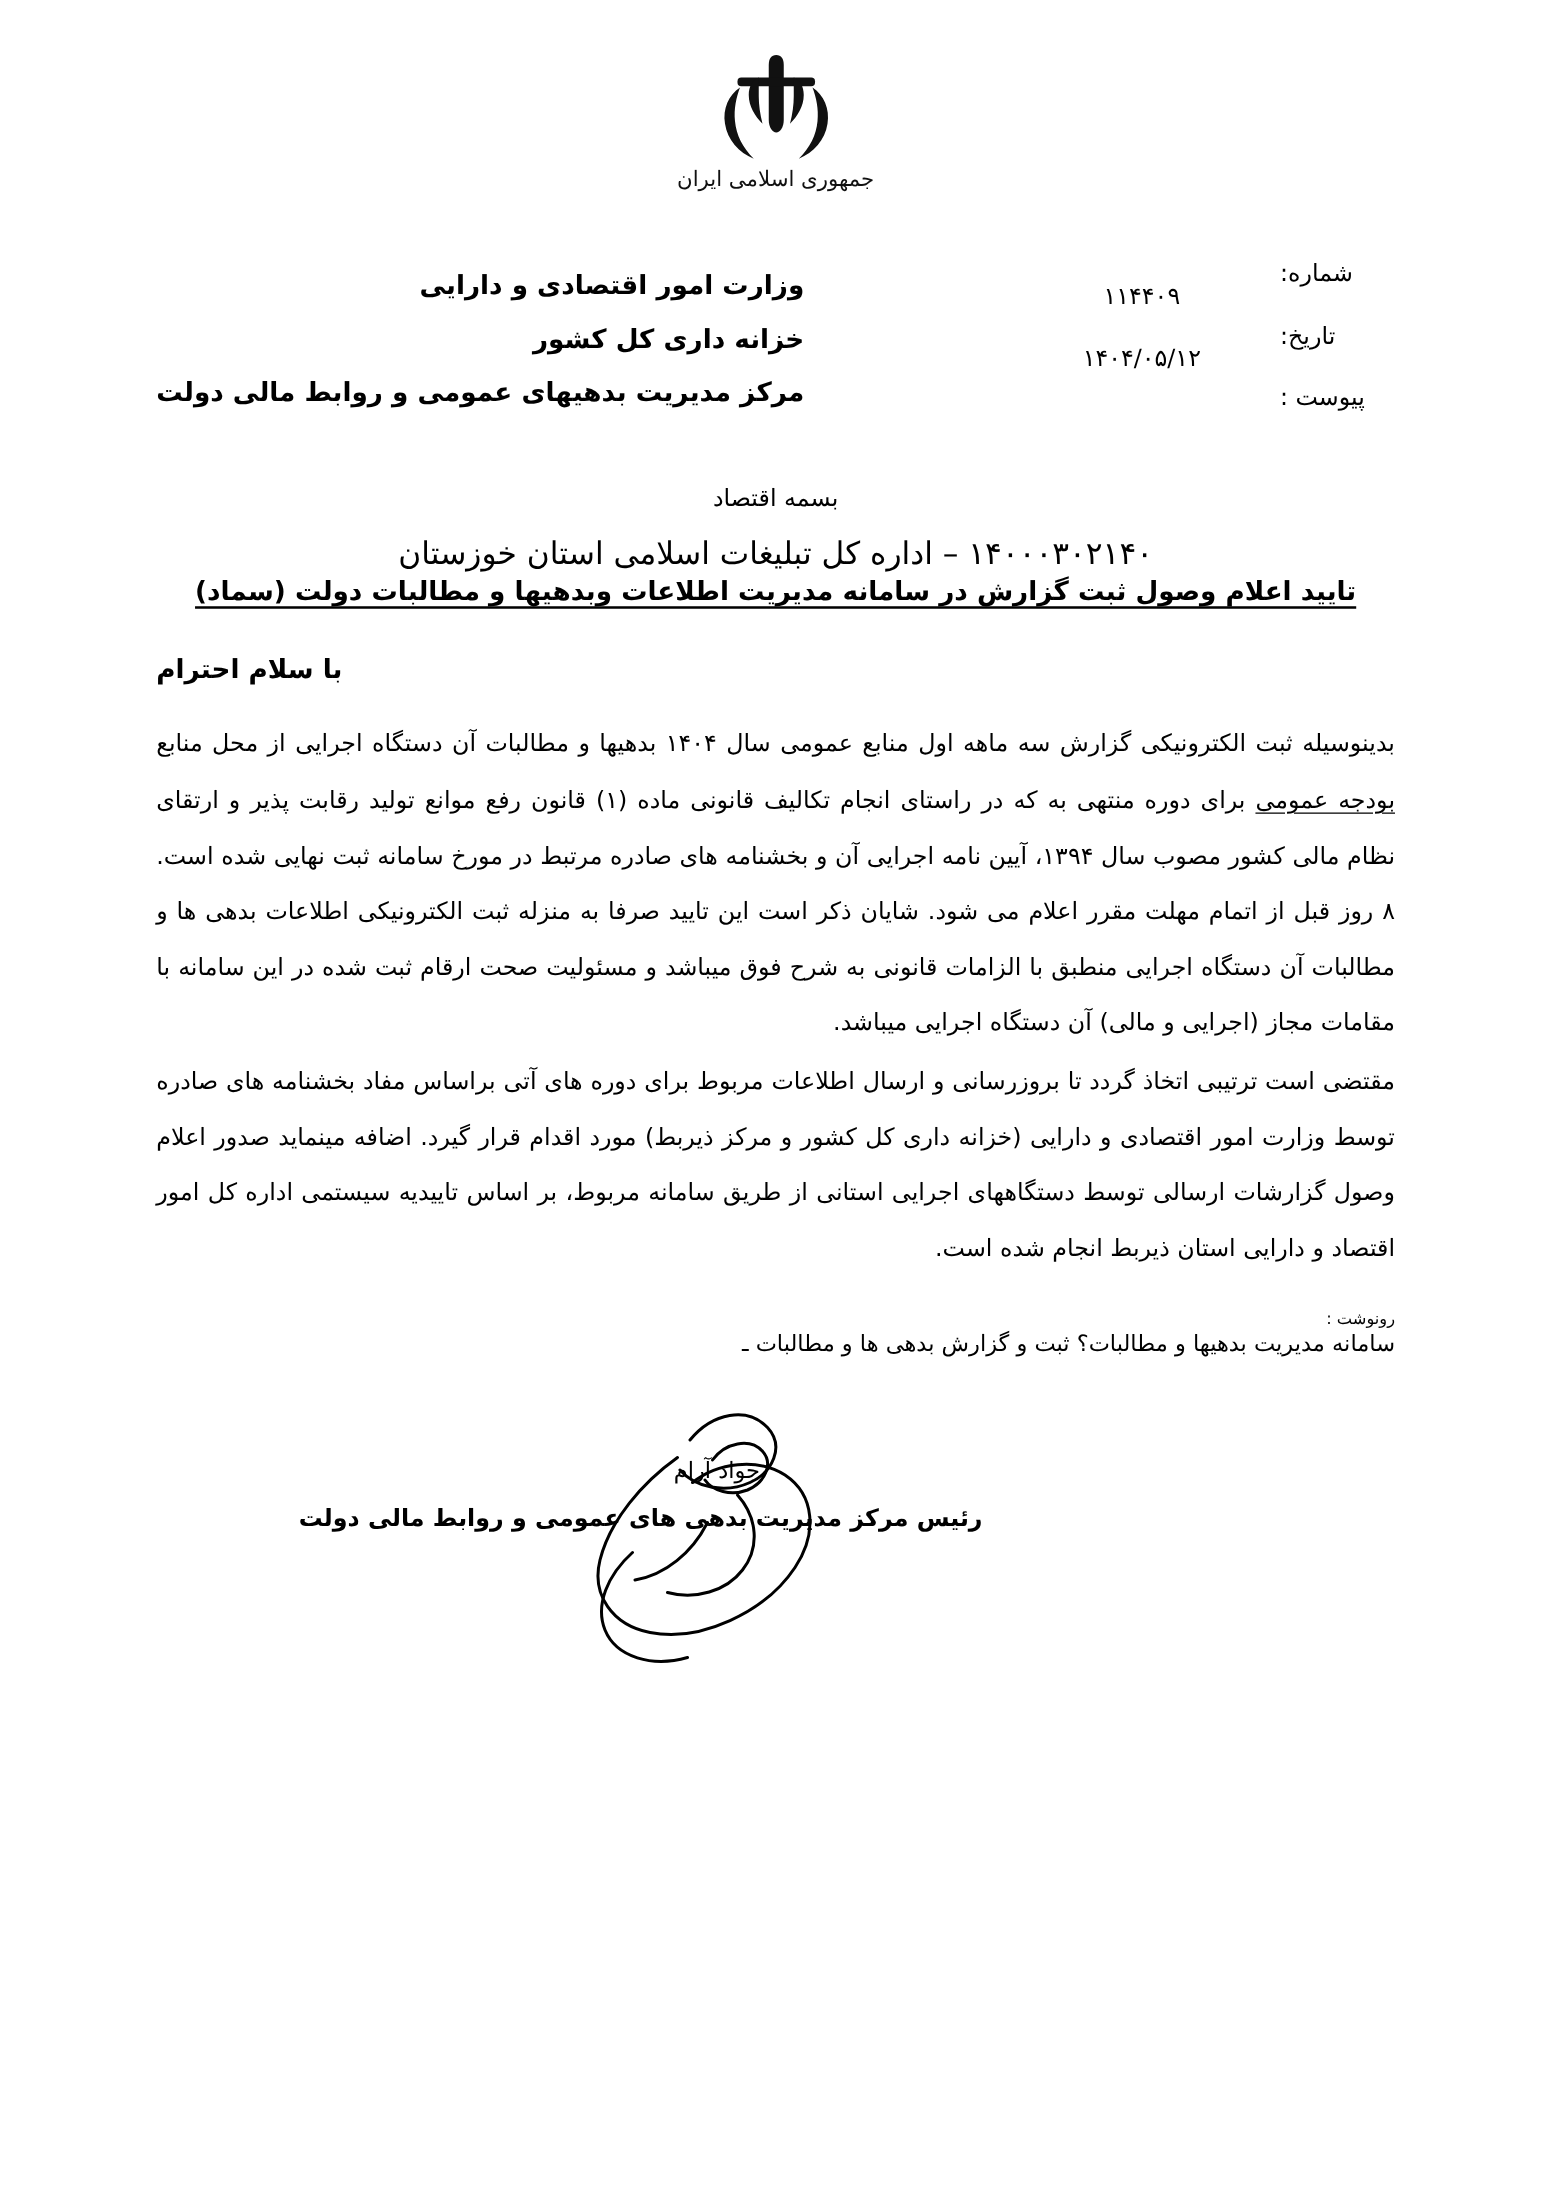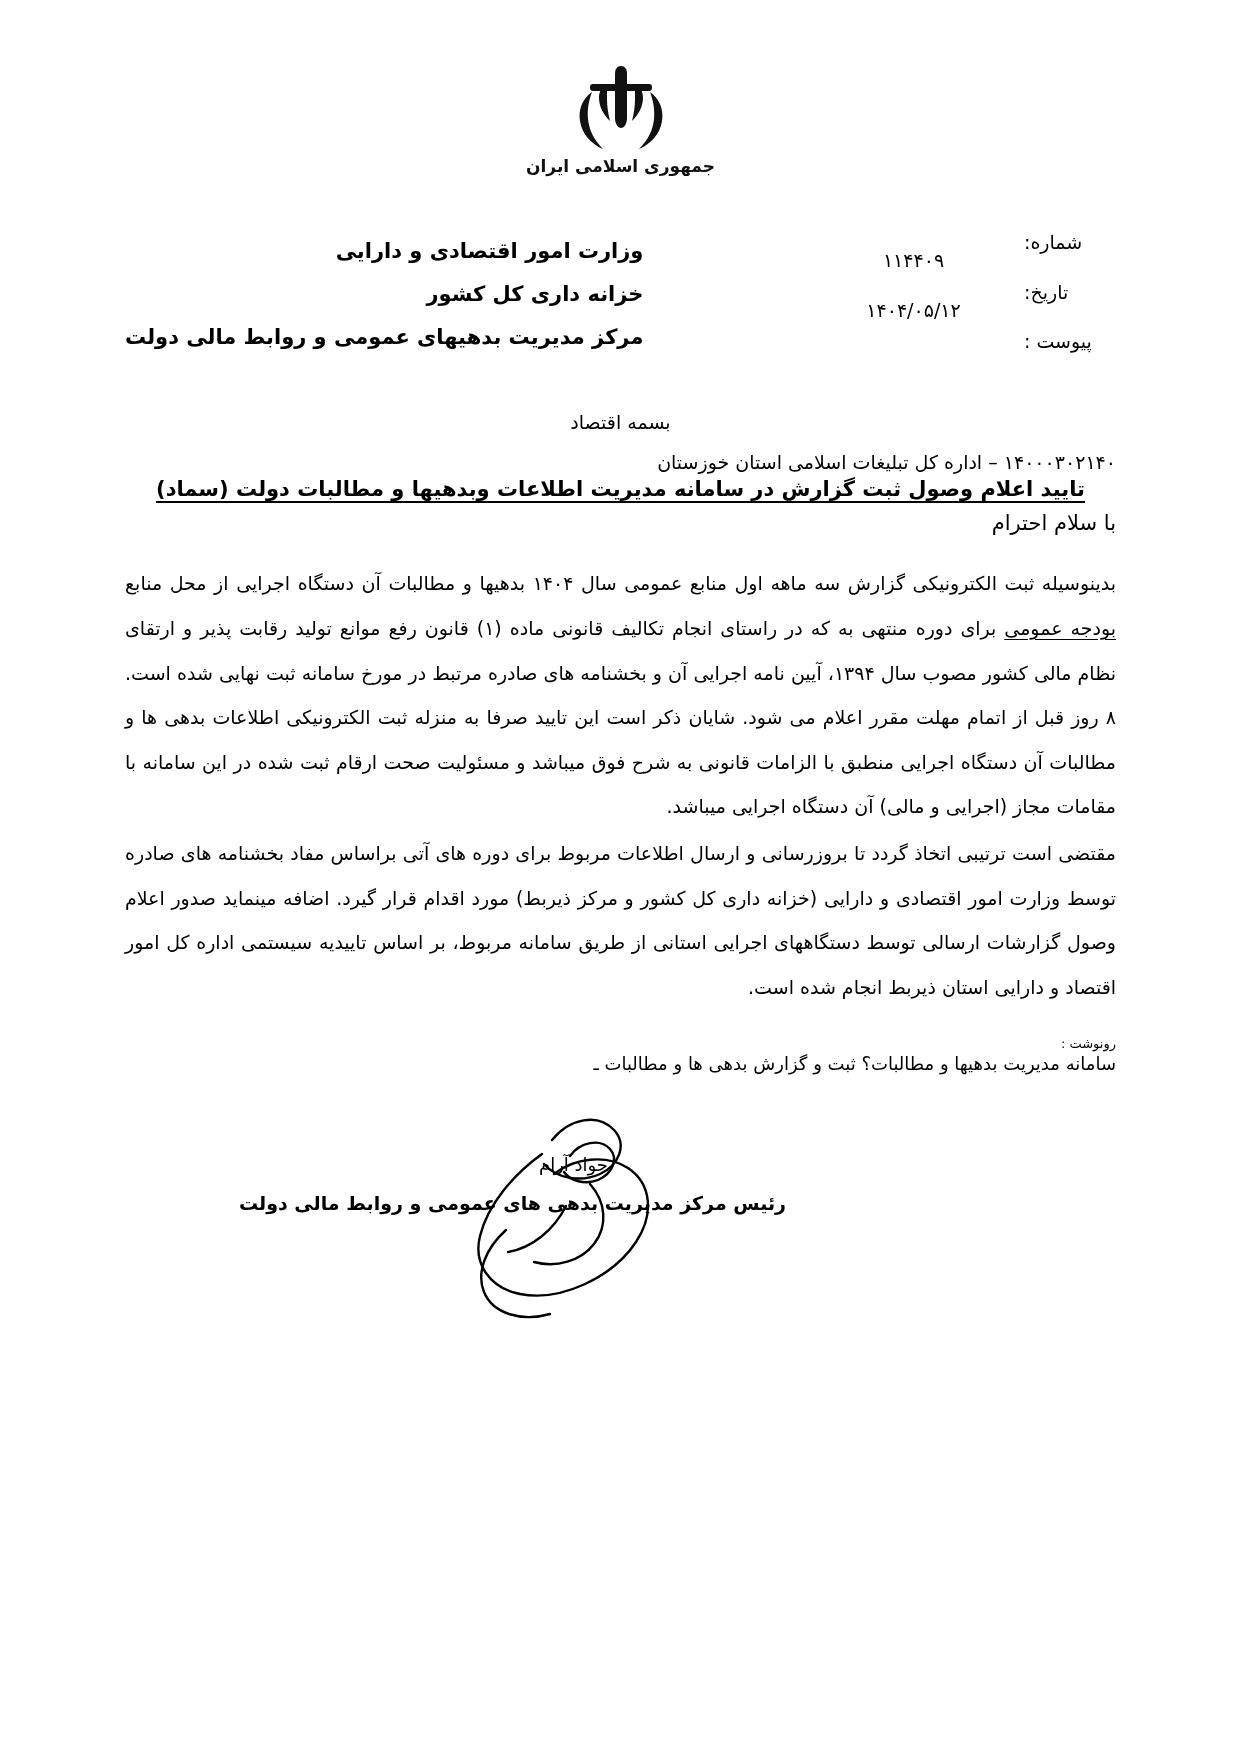--- a/index.html
+++ b/index.html
@@ -18,23 +18,22 @@
   .page {
     position: relative;
     width: 1241px;
     height: 1754px;
     box-sizing: border-box;
     padding: 0 125px;
   }
 
   
   .emblem-wrap {
-    padding-top: 62px;
-    text-align: center;
-    font-weight: bold;
+    padding-top: 40px;
+    text-align: center;
   }
   .emblem {
     display: inline-block;
     text-align: center;
     line-height: 1;
   }
   .emblem svg { display: block; margin: 0 auto; }
   .emblem-caption {
     margin-top: 6px;
     font-family: "DejaVu Sans", "Liberation Sans", sans-serif;
@@ -89,35 +88,36 @@
   }
 
   
   .basmala {
     margin-top: 52px;
     text-align: center;
     font-size: 19px;
   }
   .ref-line {
     margin-top: 18px;
-    font-size: 19px;
+    text-align: center;
+    font-size: 25px;
   }
   .subject {
     margin-top: 4px;
     text-align: center;
     font-size: 21px;
     font-weight: bold;
     text-decoration: underline;
     text-underline-offset: 5px;
   }
   .greeting {
-    margin-top: 10px;
-    text-align: right;
+    margin-top: 38px;
+    text-align: left;
     font-size: 21px;
-    font-weight: normal;
+    font-weight: bold;
   }
   .content {
     margin-top: 26px;
     font-size: 19px;
     line-height: 2.35;
     text-align: justify;
     text-justify: inter-word;
   }
   .content p { margin: 0 0 2px 0; }
   .content .u { text-decoration: underline; text-underline-offset: 4px; }

